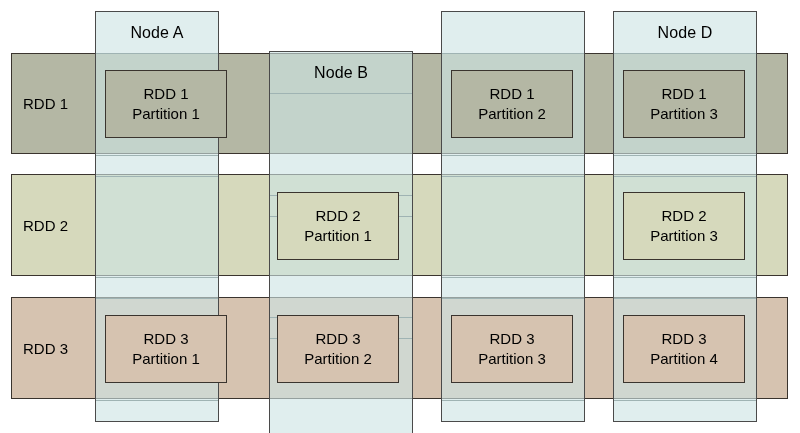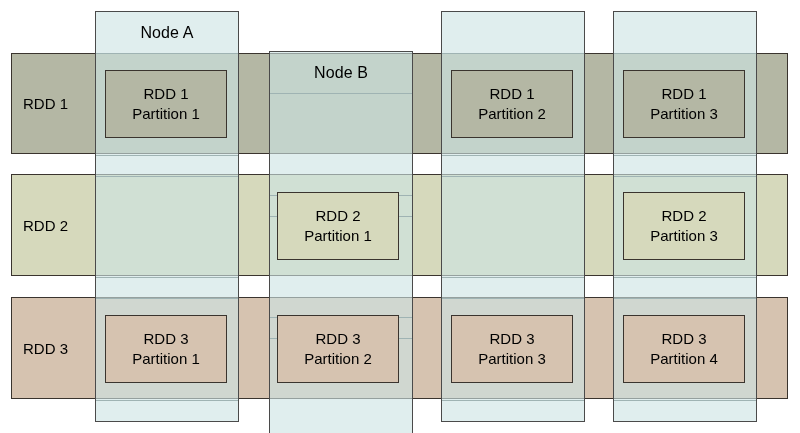--- a/index.html
+++ b/index.html
@@ -66,21 +66,21 @@
   </div>
 
   <div class="rdd-band" style="left:11px;top:174px;width:777px;height:102px;background:#d6d9bc;">
     <div class="rdd-label">RDD 2</div>
   </div>
 
   <div class="rdd-band" style="left:11px;top:297px;width:777px;height:102px;background:#d6c3b0;">
     <div class="rdd-label">RDD 3</div>
   </div>
 
-  <div class="node-col" style="left:95px;top:11px;width:144px;height:411px;">
+  <div class="node-col" style="left:95px;top:11px;width:124px;height:411px;">
     <div class="node-header">
       <span>Node A</span>
     </div>
     <div class="node-sep" style="top:41px;"></div>
     <div class="node-sep" style="top:143px;"></div>
     <div class="node-sep" style="top:164px;"></div>
     <div class="node-sep" style="top:265px;"></div>
     <div class="node-sep" style="top:286px;"></div>
     <div class="node-sep" style="top:388px;"></div>
   </div>
@@ -100,20 +100,23 @@
   <div class="node-col" style="left:441px;top:11px;width:144px;height:411px;">
     <div class="node-sep" style="top:41px;"></div>
     <div class="node-sep" style="top:143px;"></div>
     <div class="node-sep" style="top:164px;"></div>
     <div class="node-sep" style="top:265px;"></div>
     <div class="node-sep" style="top:286px;"></div>
     <div class="node-sep" style="top:388px;"></div>
   </div>
 
   <div class="node-col" style="left:613px;top:11px;width:144px;height:411px;">
+    <div class="node-header">
+      <span>Node D</span>
+    </div>
     <div class="node-sep" style="top:41px;"></div>
     <div class="node-sep" style="top:143px;"></div>
     <div class="node-sep" style="top:164px;"></div>
     <div class="node-sep" style="top:265px;"></div>
     <div class="node-sep" style="top:286px;"></div>
     <div class="node-sep" style="top:388px;"></div>
   </div>
 
   <div class="partition" style="left:105px;top:70px;width:122px;height:68px;background:#b4b7a4;">
     <span>RDD 1</span>

